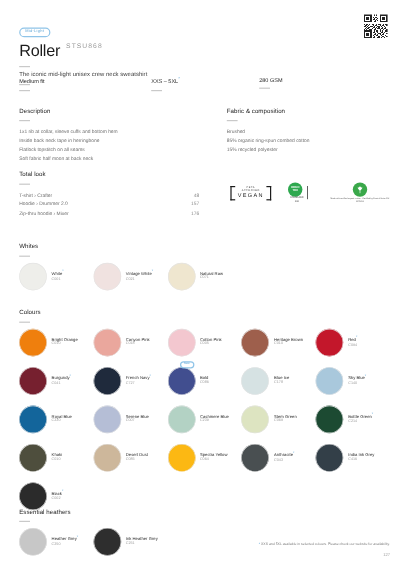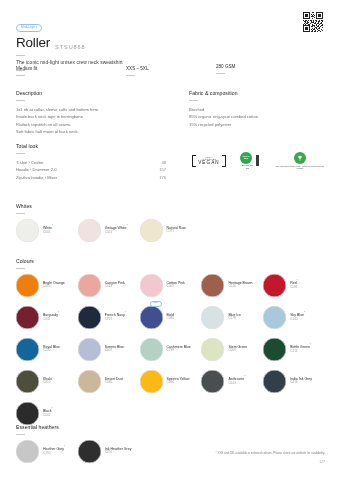--- a/index.html
+++ b/index.html
@@ -10,21 +10,21 @@
   }
   .page{position:absolute;inset:0;padding:0;}
 
   
   .hdr{position:absolute;left:16px;top:14px;right:16px;}
   .badge{
     display:inline-block;border:0.6px solid #8fc4e8;border-radius:7px;
     color:#5fa5d6;font-size:3.3px;letter-spacing:.25px;
     padding:1.4px 4px;line-height:1;background:#fff;
   }
-  .title-row{display:flex;align-items:flex-end;gap:5px;margin-top:4px;}
+  .title-row{display:flex;align-items:flex-start;gap:5px;margin-top:4px;}
   .title{font-size:13.5px;font-weight:400;letter-spacing:-.2px;color:#1c1c1c;line-height:1;}
   .code{font-size:5.6px;letter-spacing:.9px;color:#9a9a9a;font-weight:400;}
   .rule{width:9px;height:0.6px;background:#c9c9c9;margin:5px 0 5px 0;}
   .tagline{font-size:4.9px;color:#3a3a3a;letter-spacing:.05px;}
 
   .qr{position:absolute;right:16px;top:12px;width:20px;height:20px;}
 
   
   .specs{position:absolute;left:16px;top:64px;right:16px;display:flex;}
   .spec{flex:0 0 auto;}

